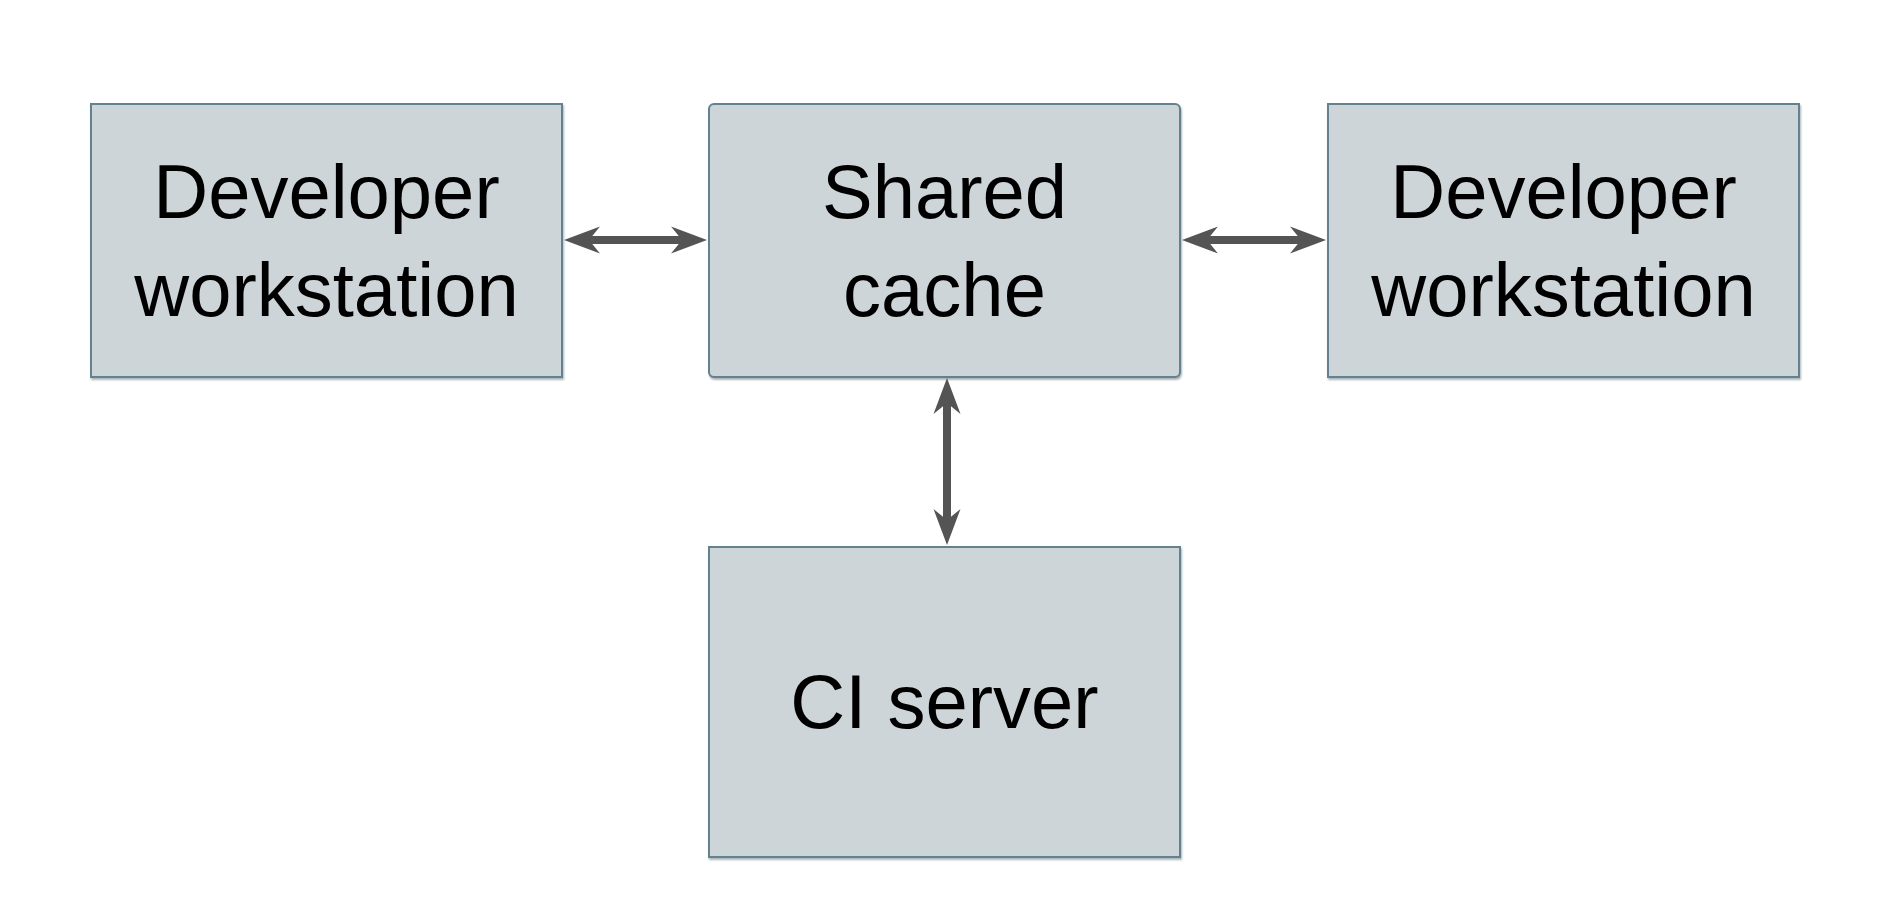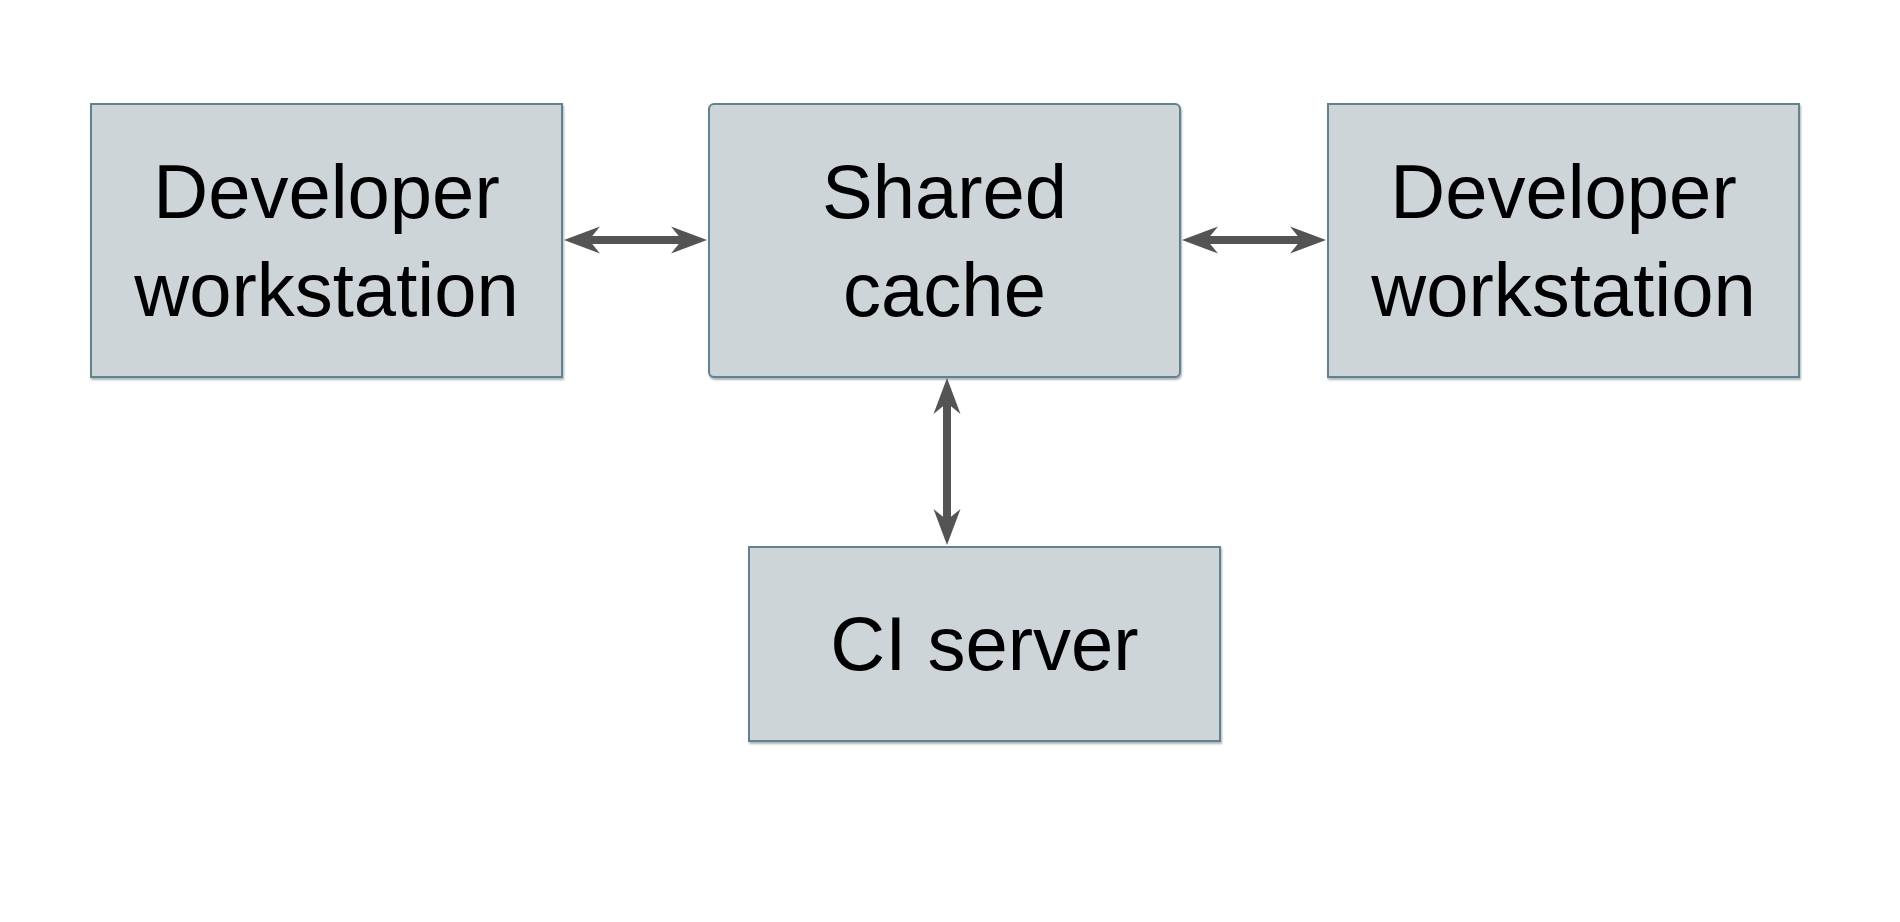--- a/index.html
+++ b/index.html
@@ -30,21 +30,21 @@
     text-align: center;
     color: var(--text-color);
     font-size: 76px;
     line-height: 1.28;
     font-weight: 400;
     padding: 16px 18px;
   }
   .node-dev-left   { left: 90px;   top: 103px; width: 473px; height: 275px; }
   .node-cache      { left: 708px;  top: 103px; width: 473px; height: 275px; border-radius: 6px; }
   .node-dev-right  { left: 1327px; top: 103px; width: 473px; height: 275px; }
-  .node-ci         { left: 708px;  top: 546px; width: 473px; height: 196px; margin-left: 40px; }
+  .node-ci         { left: 708px;  top: 546px; width: 473px; height: 312px; }
   .arrow {
     position: absolute;
     color: var(--arrow-color);
   }
   .arrow-h1 { left: 563px;  top: 220px; width: 145px; height: 40px; }
   .arrow-h2 { left: 1181px; top: 220px; width: 146px; height: 40px; }
   .arrow-v  { left: 927px;  top: 377px; width: 40px;  height: 169px; }
   .arrow svg { display: block; width: 100%; height: 100%; }
 </style>
 </head>

